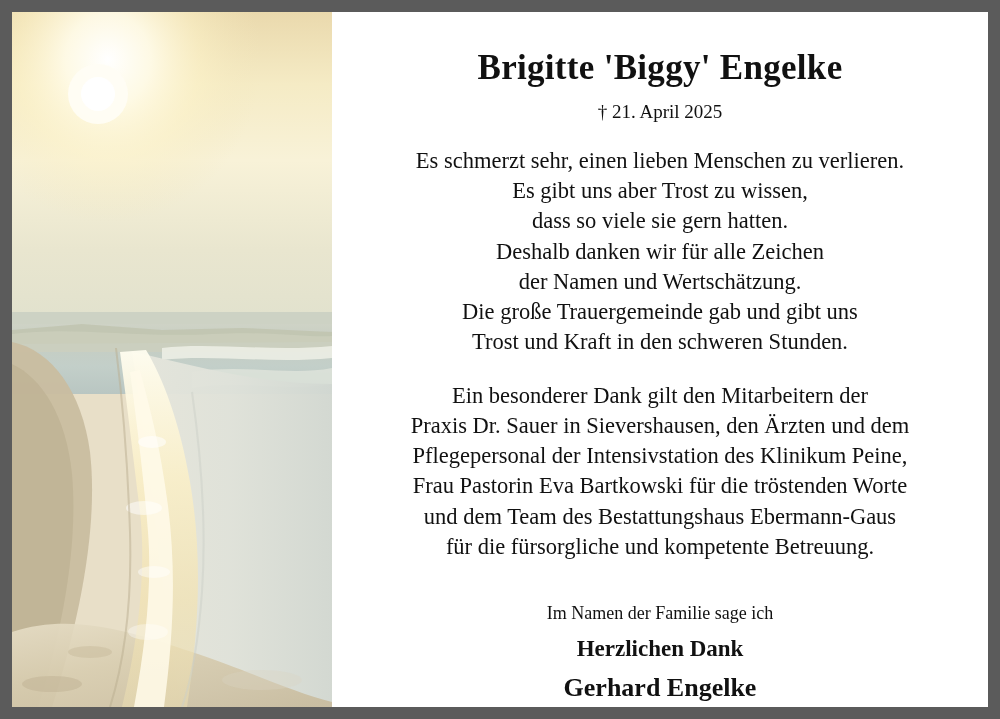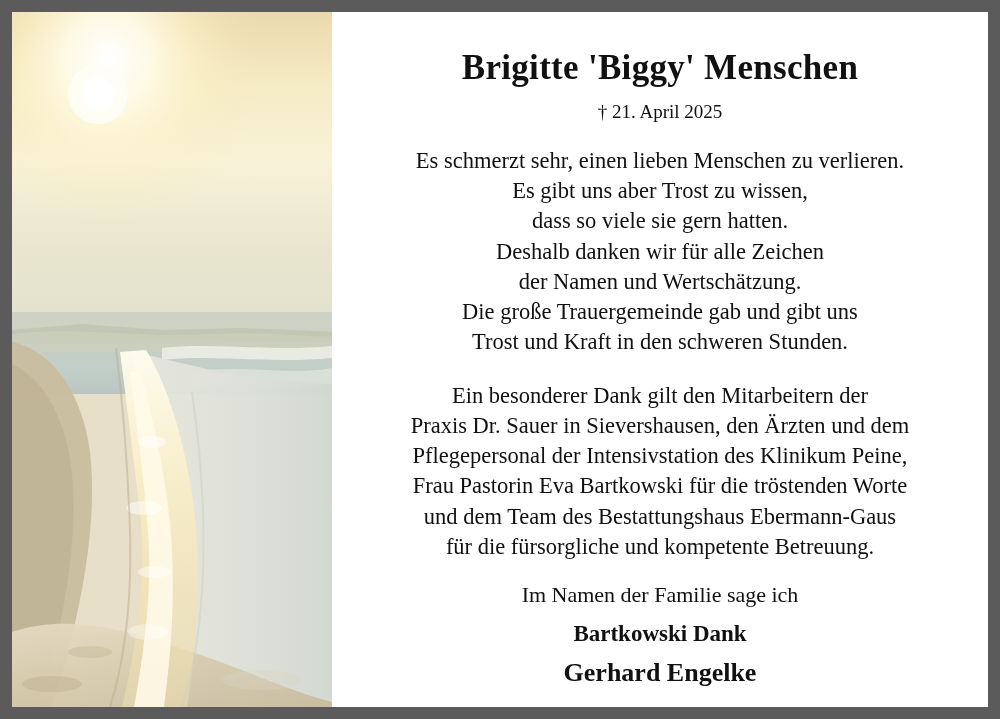--- a/index.html
+++ b/index.html
@@ -77,23 +77,23 @@
   }
 
   .thanks-paragraph {
     font-size: 22.5px;
     line-height: 1.345;
     margin: 23px 0 0 0;
     white-space: pre-line;
   }
 
   .family-line {
-    font-size: 22px;
+    font-size: 18px;
     line-height: 1.345;
-    margin: 18px 0 0 0;
+    margin: 39px 0 0 0;
   }
 
   .thanks-bold {
     font-size: 23px;
     font-weight: bold;
     line-height: 1.3;
     margin: 9px 0 0 0;
   }
 
   .signer-name {
@@ -181,34 +181,34 @@
       <path d="M104 336 C112 400, 116 460, 118 520 C120 590, 112 650, 98 695" stroke="#b9ad90" stroke-width="2" fill="none" opacity="0.5"></path>
       <path d="M180 380 C190 450, 194 520, 190 580 C186 636, 178 672, 170 695" stroke="#cbd0c8" stroke-width="2" fill="none" opacity="0.5"></path>
 
       <ellipse cx="40" cy="672" rx="30" ry="8" fill="#bfb293" opacity="0.5"></ellipse>
       <ellipse cx="78" cy="640" rx="22" ry="6" fill="#c6b99a" opacity="0.45"></ellipse>
       <ellipse cx="250" cy="668" rx="40" ry="10" fill="#d9d5c2" opacity="0.35"></ellipse>
     </svg>
   </div>
 
   <div class="text-panel">
-    <div class="deceased-name">Brigitte 'Biggy' Menschen</div>
+    <div class="deceased-name">Brigitte 'Biggy' Engelke</div>
     <div class="death-date">† 21. April 2025</div>
     <div class="verse">Es schmerzt sehr, einen lieben Menschen zu verlieren.
 Es gibt uns aber Trost zu wissen,
 dass so viele sie gern hatten.
 Deshalb danken wir für alle Zeichen
 der Namen und Wertschätzung.
 Die große Trauergemeinde gab und gibt uns
 Trost und Kraft in den schweren Stunden.</div>
     <div class="thanks-paragraph">Ein besonderer Dank gilt den Mitarbeitern der
 Praxis Dr. Sauer in Sievershausen, den Ärzten und dem
 Pflegepersonal der Intensivstation des Klinikum Peine,
 Frau Pastorin Eva Bartkowski für die tröstenden Worte
 und dem Team des Bestattungshaus Ebermann-Gaus
 für die fürsorgliche und kompetente Betreuung.</div>
     <div class="family-line">Im Namen der Familie sage ich</div>
-    <div class="thanks-bold">Bartkowski Dank</div>
+    <div class="thanks-bold">Herzlichen Dank</div>
     <div class="signer-name">Gerhard Engelke</div>
 
   </div>
 
 </div>
 
 </body></html>

